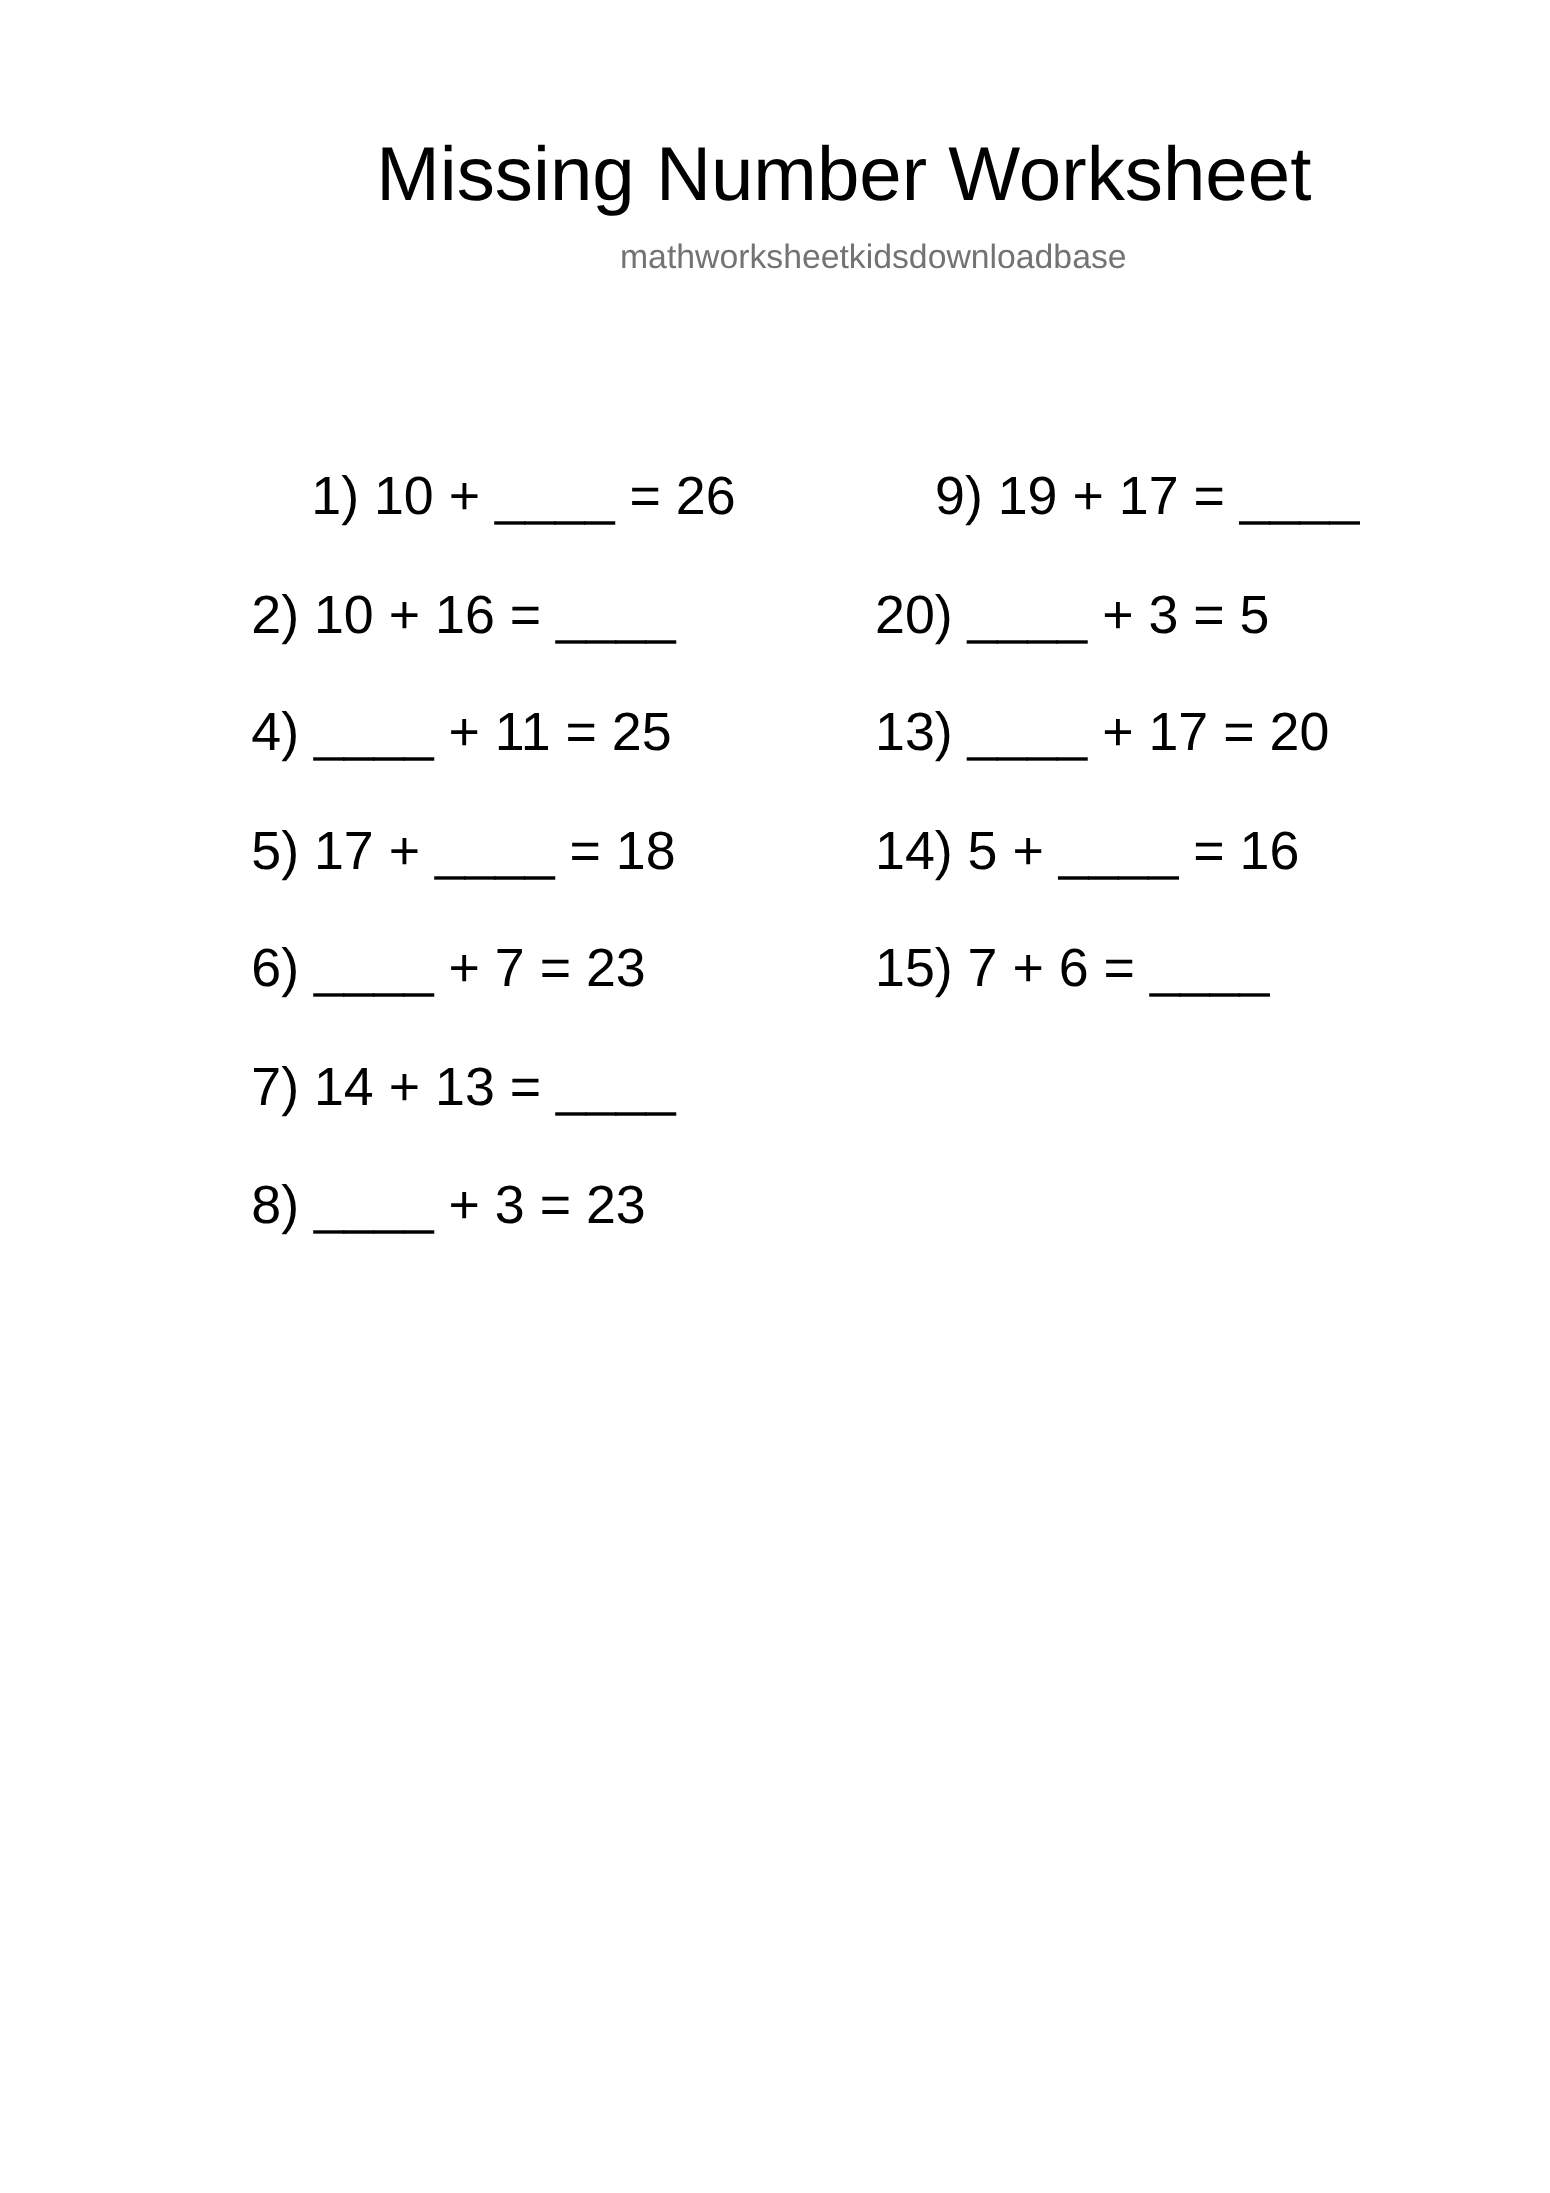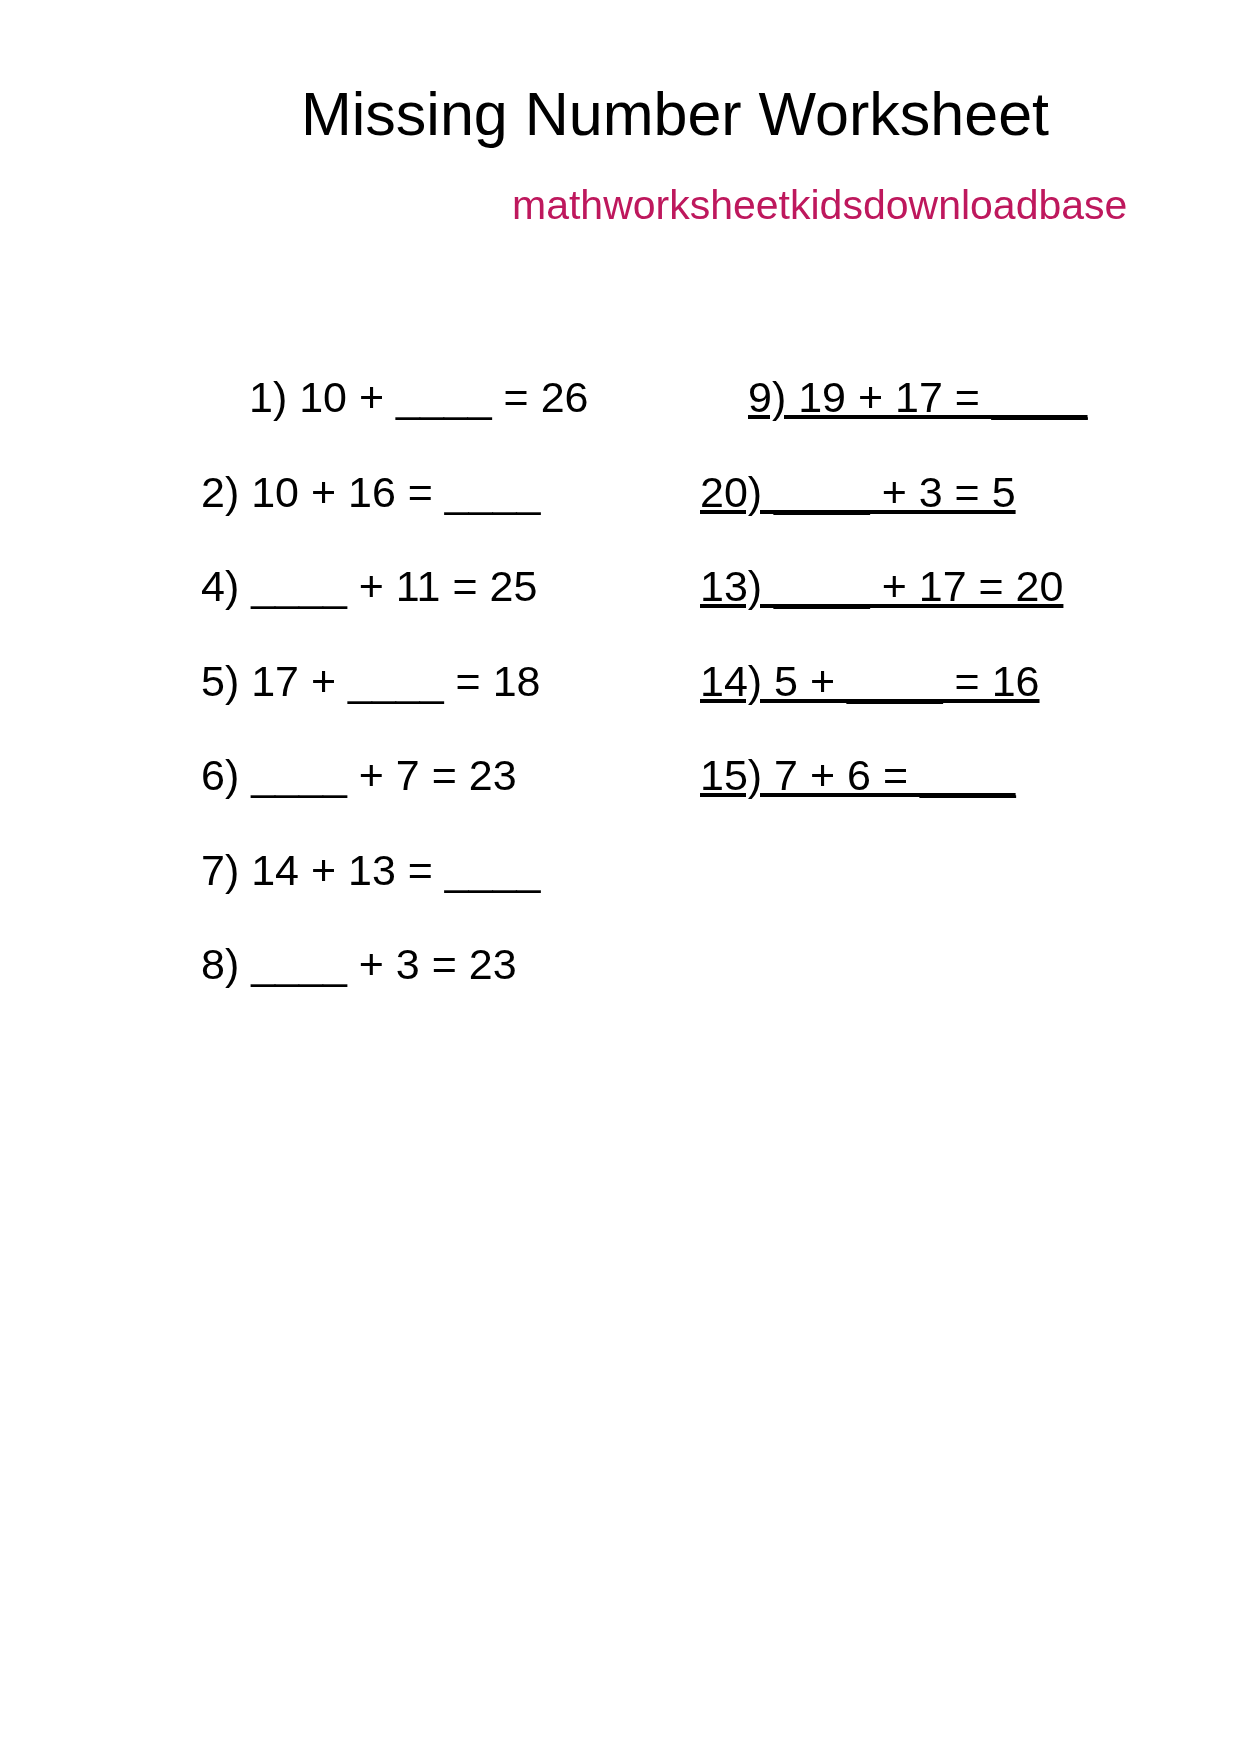--- a/index.html
+++ b/index.html
@@ -11,42 +11,42 @@
       width: 1240px;
       height: 1754px;
       position: relative;
       overflow: hidden;
       font-family: "Liberation Sans", sans-serif;
       color: #000000;
     }
     .title {
       position: absolute;
       left: 301px;
-      top: 79px;
+      top: 104px;
       font-size: 61px;
       line-height: 70px;
       white-space: nowrap;
       font-weight: normal;
       margin: 0;
     }
     .subtitle {
       position: absolute;
-      left: 512px;
+      left: 496px;
       top: 180px;
-      font-size: 41px;
+      font-size: 27px;
       line-height: 50px;
       white-space: nowrap;
-      color: #be185d;
+      color: #737373;
     }
     .col {
       position: absolute;
       top: 350px;
     }
     .col.left { left: 201px; }
-    .col.right { left: 700px; text-decoration: underline; }
+    .col.right { left: 700px; }
     .problem {
       font-size: 43px;
       line-height: 94.5px;
       height: 94.5px;
       white-space: nowrap;
       margin-top: -30px;
       padding-top: 30px;
       box-sizing: content-box;
     }
     .problem:first-child { margin-top: -30px; margin-left: 48px; }

